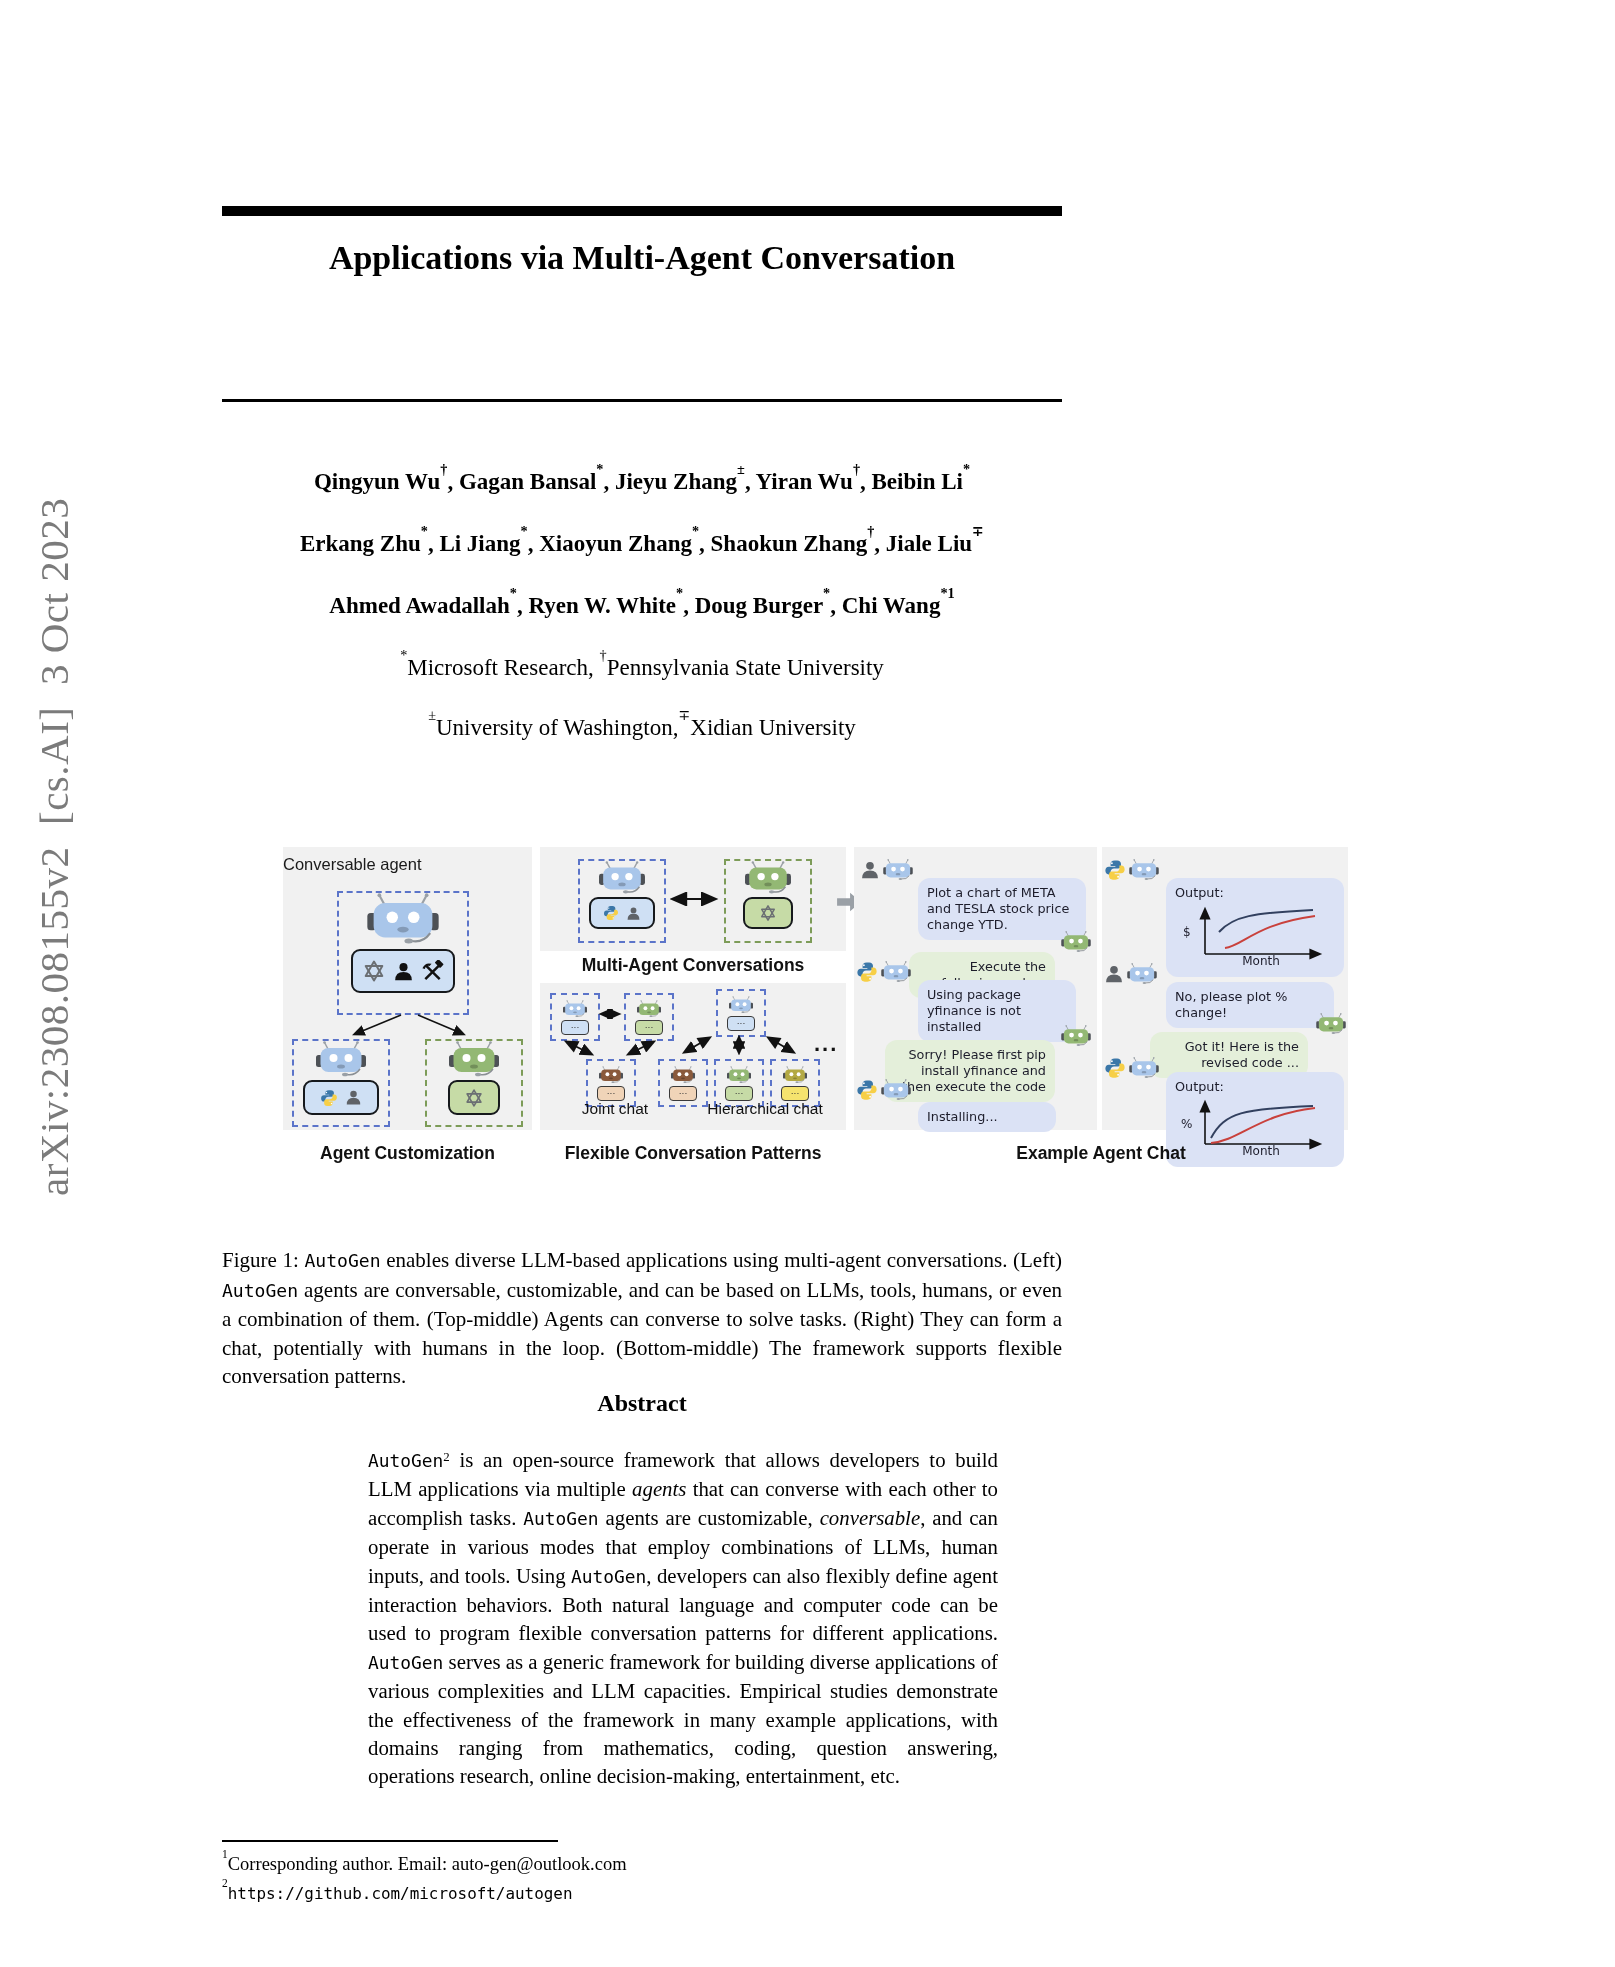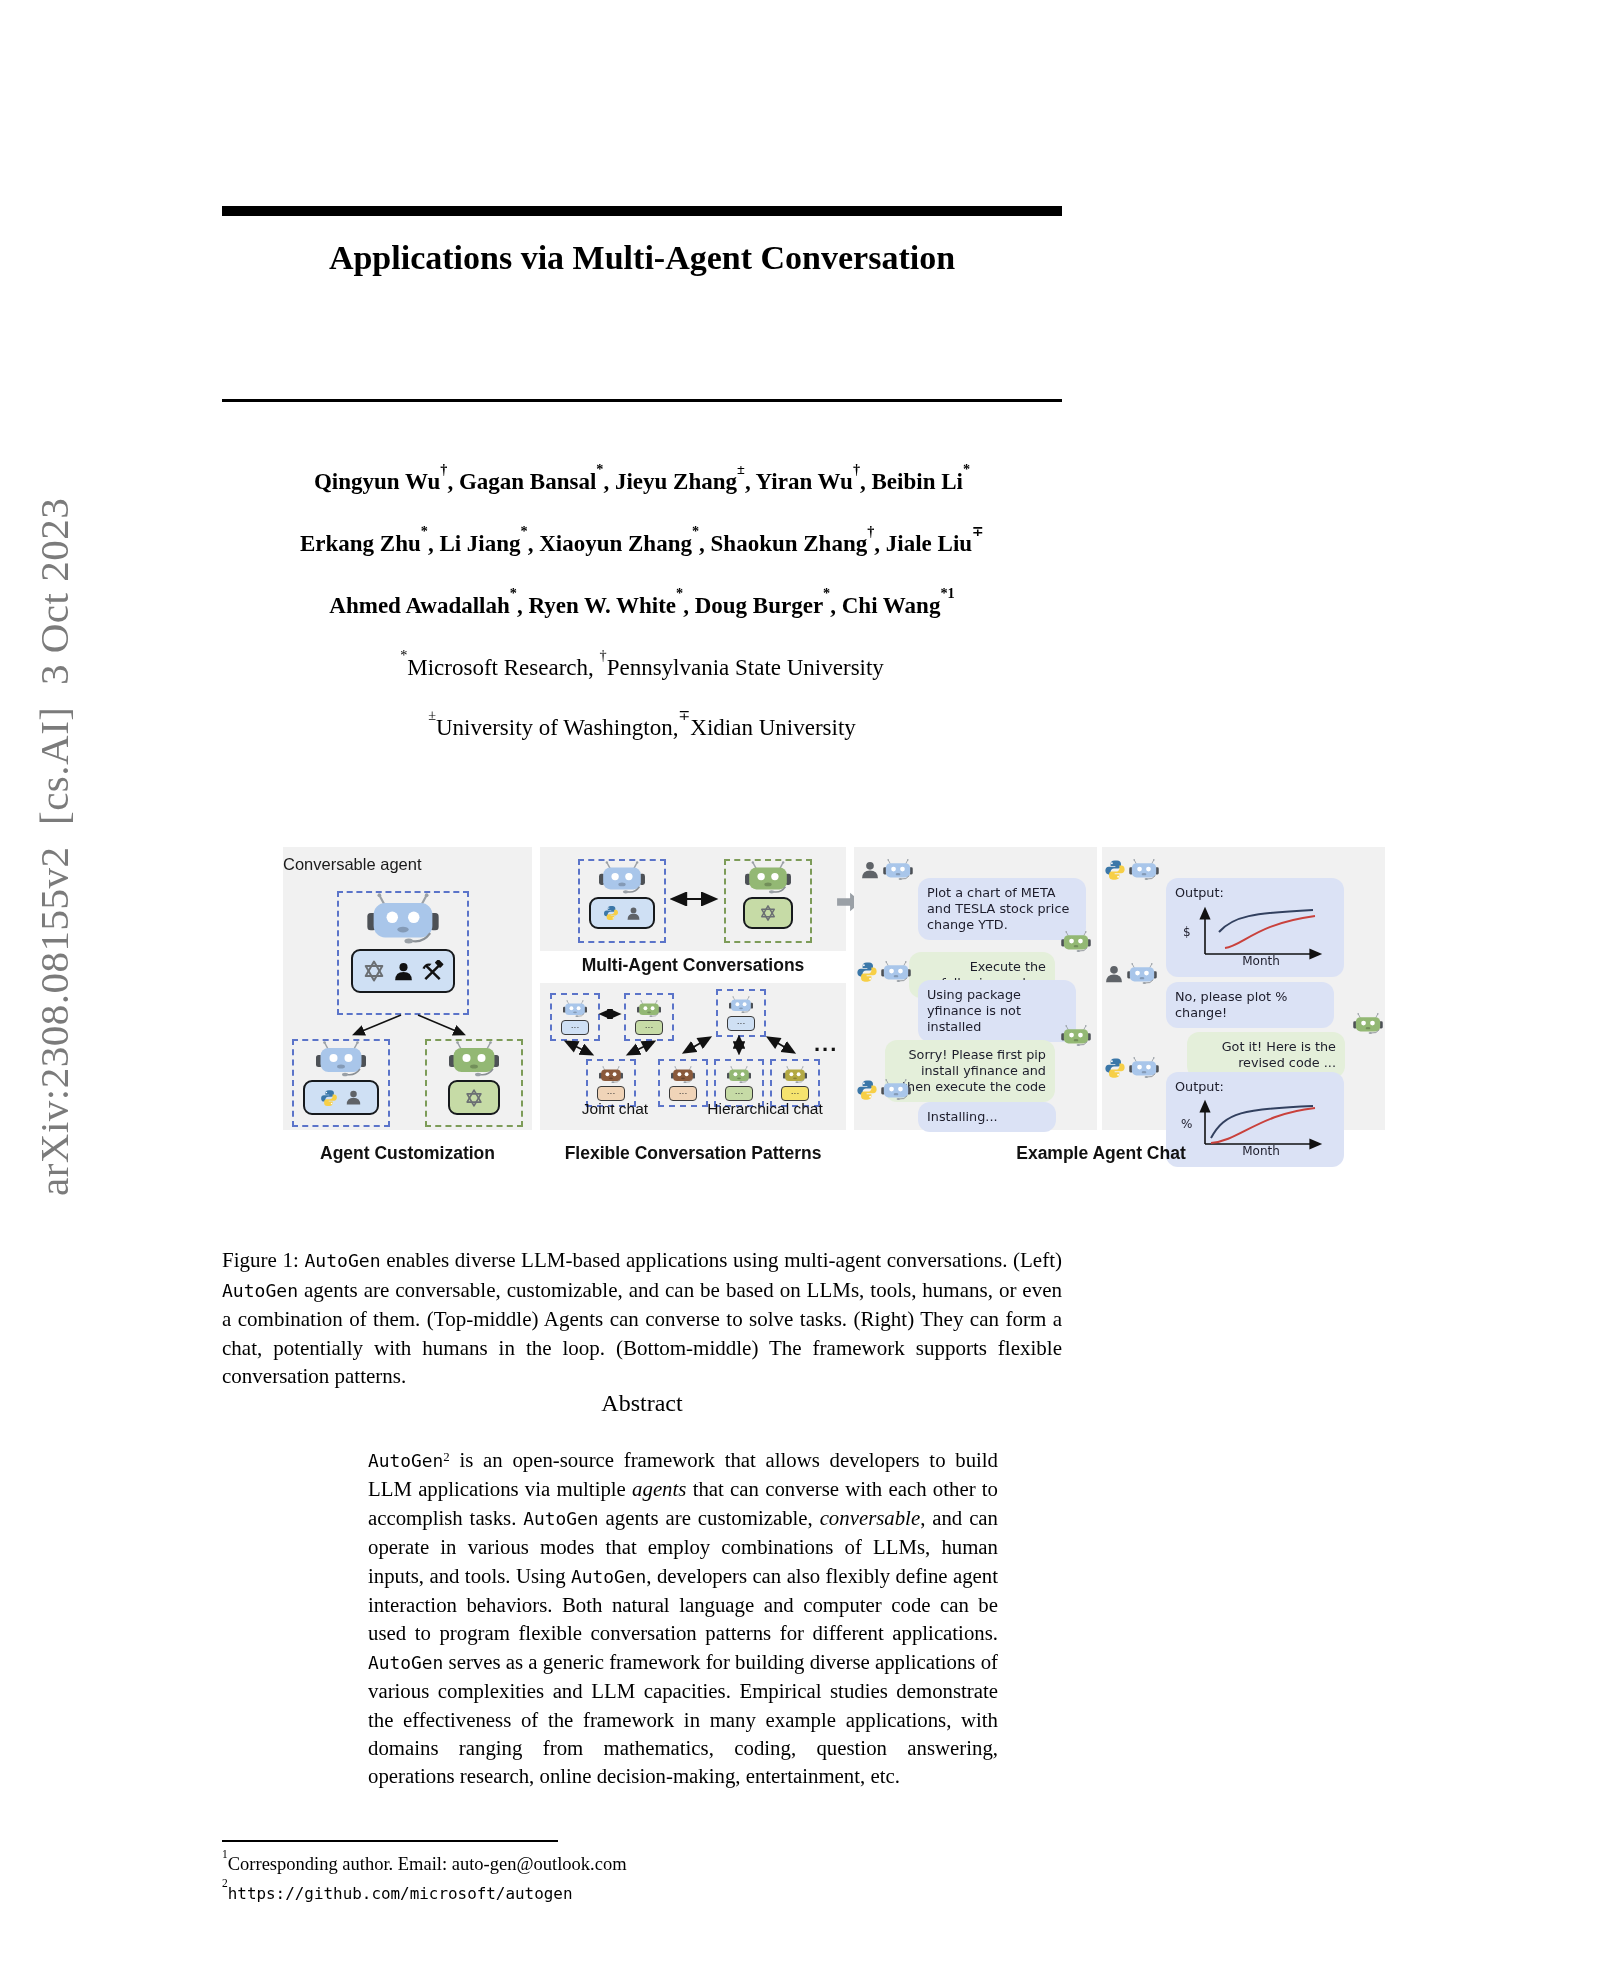--- a/index.html
+++ b/index.html
@@ -26,21 +26,21 @@
   sup,.sup{font-size:62%;position:relative;top:-0.45em;line-height:0;}
   .affils{position:absolute;left:222px;top:652px;width:840px;text-align:center;font-size:23px;}
   .affil-line{line-height:32px;margin-bottom:28px;}
 
   
   .panel{position:absolute;background:#f1f1f1;}
   .p-a{left:283px;top:847px;width:249px;height:283px;}
   .p-b-top{left:540px;top:847px;width:306px;height:104px;}
   .p-b-bot{left:540px;top:983px;width:306px;height:147px;}
   .p-c{left:854px;top:847px;width:243px;height:283px;}
-  .p-d{left:1102px;top:847px;width:246px;height:283px;padding-left:37px;}
+  .p-d{left:1102px;top:847px;width:246px;height:283px;}
   .figlabel{position:absolute;text-align:center;font-family:"Liberation Sans","DejaVu Sans",sans-serif;
             font-weight:bold;font-size:17.5px;color:#111;}
   .fl-a{left:283px;top:1143px;width:249px;}
   .fl-b-top{left:540px;top:955px;width:306px;}
   .fl-b-bot{left:540px;top:1143px;width:306px;}
   .fl-cd{left:854px;top:1143px;width:494px;}
   .panel-heading{position:absolute;left:0;top:8px;width:100%;text-align:left;
                  font-family:"Liberation Sans","DejaVu Sans",sans-serif;font-size:16.5px;color:#1a1a1a;}
 
   .dash-box{position:absolute;border:2px dashed #5b74c9;display:flex;flex-direction:column;
@@ -78,21 +78,21 @@
   .navy{stroke:#32405f;stroke-width:2;fill:none;}
   .redln{stroke:#c9413c;stroke-width:2;fill:none;}
   .axis{stroke:#111;stroke-width:1.6;}
 
   
   .caption{position:absolute;left:222px;top:1198px;width:840px;font-size:21px;line-height:28.6px;
            text-align:justify;margin-top:48px;}
   .mono{font-family:"DejaVu Sans Mono","Liberation Mono",monospace;font-size:0.86em;}
   .ital{font-style:italic;}
   .abs-head{position:absolute;left:222px;top:1390px;width:840px;text-align:center;
-            font-weight:normal;font-size:24px;}
+            font-weight:bold;font-size:24px;}
   .abstract{position:absolute;left:368px;top:1446px;width:630px;font-size:20.8px;line-height:28.4px;
             text-align:justify;}
   .footnotes{position:absolute;left:222px;top:1850px;width:840px;font-size:18.5px;line-height:29px;}
 </style>
 </head>
 <body>
 
 <svg width="0" height="0" style="position:absolute" aria-hidden="true">
   <defs>
     <marker id="ah" orient="auto" markerWidth="9" markerHeight="8" refX="6" refY="3.5">

